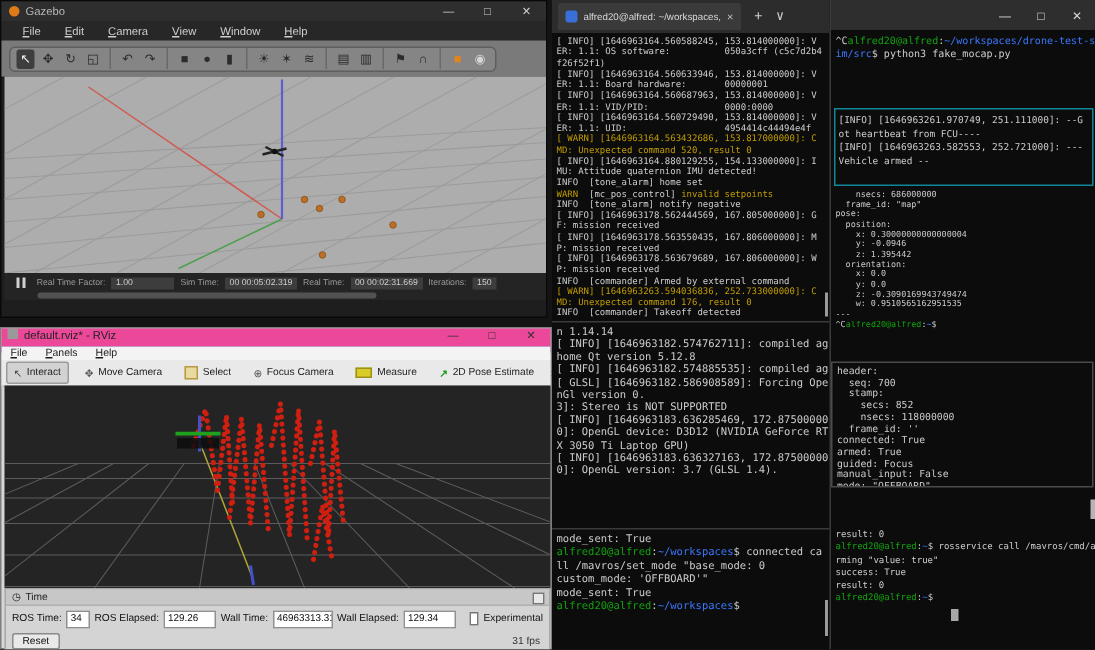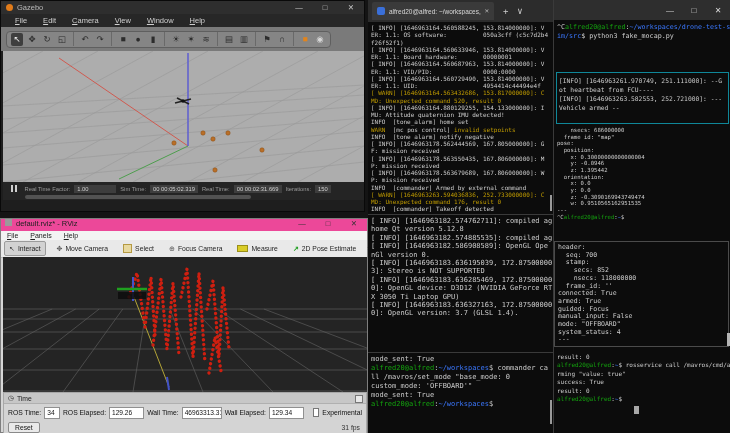--- a/index.html
+++ b/index.html
@@ -28,21 +28,21 @@
   #tm-p3{top:355px;height:78px;font-size:7px;line-height:9px;}
   
   #tr{left:553px;top:0;width:177px;height:433px;border-left:1px solid #3a3a3a;box-sizing:border-box;}
   .rtitle{position:absolute;left:0;top:0;right:0;height:20px;background:#2e2e2e;
           display:flex;justify-content:flex-end;align-items:center;gap:0;}
   .wc{width:24px;text-align:center;color:#d9d9d9;font-size:8px;font-family:"Liberation Sans",sans-serif;}
   #tr-p1{top:23px;font-size:6.7px;line-height:9px;height:48px;}
   #tr-box{position:absolute;left:2px;top:72px;width:167px;height:44px;border:1.5px solid #0f8799;
           padding:3px 2px;font-size:6.3px;line-height:9px;overflow:hidden;}
   #tr-pose{top:127px;font-size:5.6px;line-height:6.65px;height:95px;}
-  #tr-state{position:absolute;left:0;top:241px;width:175px;height:106px;border:1px solid #4b4b4b;
+  #tr-state{position:absolute;left:0;top:241px;width:175px;height:84px;border:1px solid #4b4b4b;
             box-sizing:border-box;padding:2px 0 0 3px;font-size:6.5px;line-height:7.7px;overflow:hidden;}
   #tr-shell{top:353px;font-size:6px;line-height:8.4px;height:80px;}
   .cursor{position:absolute;left:80px;top:53px;width:5px;height:8px;background:#a8a8a8;}
   
   #gz{left:0;top:0;width:365px;height:212px;background:#1e1e1e;border:1px solid #090909;box-sizing:border-box;}
   .gz-title{position:absolute;left:0;top:0;right:0;height:13px;background:#2e2e2e;display:flex;align-items:center;}
   .gz-logo{width:7px;height:7px;border-radius:50%;background:#e07b1a;margin:0 4px 0 5px;}
   .gz-title-text{font-size:7.5px;color:#b9b9b9;flex:1;}
   .gz-wc{width:26px;text-align:center;color:#c9c9c9;font-size:7.5px;}
   .gz-menu{position:absolute;left:0;top:13px;right:0;height:13px;background:#272727;display:flex;
@@ -335,37 +335,37 @@
         <div class="tline"><span class="c-w">[ INFO] [1646963178.563679689, 167.806000000]: W</span></div>
         <div class="tline"><span class="c-w">P: mission received</span></div>
         <div class="tline"><span class="c-w">INFO  [commander] Armed by external command</span></div>
         <div class="tline"><span class="c-y">[ WARN] [1646963263.594036836, 252.733000000]: C</span></div>
         <div class="tline"><span class="c-y">MD: Unexpected command 176, result 0</span></div>
         <div class="tline"><span class="c-w">INFO  [commander] Takeoff detected</span></div>
       </div>
     <span class="thumb" style="right:1px;top:195px;width:2px;height:16px"></span>
     <div class="pdiv" style="top:214px"></div>
     <div class="pane" id="tm-p2">
+        <div class="tline"><span class="c-w">n 1.14.14</span></div>
         <div class="tline"><span class="c-w">[ INFO] [1646963182.574762711]: compiled ag</span></div>
         <div class="tline"><span class="c-w">home Qt version 5.12.8</span></div>
         <div class="tline"><span class="c-w">[ INFO] [1646963182.574885535]: compiled ag</span></div>
-        <div class="tline"><span class="c-w">[ INFO] [1646963182.586908589]: OpenGL Ope</span></div>
+        <div class="tline"><span class="c-w">[ GLSL] [1646963182.586908589]: Forcing Ope</span></div>
         <div class="tline"><span class="c-w">nGl version 0.</span></div>
-        <div class="tline"><span class="c-w">[ INFO] [1646963183.636195039, 172.87500000</span></div>
         <div class="tline"><span class="c-w">3]: Stereo is NOT SUPPORTED</span></div>
         <div class="tline"><span class="c-w">[ INFO] [1646963183.636285469, 172.87500000</span></div>
         <div class="tline"><span class="c-w">0]: OpenGL device: D3D12 (NVIDIA GeForce RT</span></div>
         <div class="tline"><span class="c-w">X 3050 Ti Laptop GPU)</span></div>
         <div class="tline"><span class="c-w">[ INFO] [1646963183.636327163, 172.87500000</span></div>
         <div class="tline"><span class="c-w">0]: OpenGL version: 3.7 (GLSL 1.4).</span></div>
       </div>
     <div class="pdiv" style="top:352px"></div>
     <div class="pane" id="tm-p3">
         <div class="tline"><span class="c-w">mode_sent: True</span></div>
-        <div class="tline"><span class="c-g">alfred20@alfred</span><span class="c-w">:</span><span class="c-b">~/workspaces</span><span class="c-w">$ commander ca</span></div>
+        <div class="tline"><span class="c-g">alfred20@alfred</span><span class="c-w">:</span><span class="c-b">~/workspaces</span><span class="c-w">$ connected ca</span></div>
         <div class="tline"><span class="c-w">ll /mavros/set_mode "base_mode: 0</span></div>
         <div class="tline"><span class="c-w">custom_mode: 'OFFBOARD'"</span></div>
         <div class="tline"><span class="c-w">mode_sent: True</span></div>
         <div class="tline"><span class="c-g">alfred20@alfred</span><span class="c-w">:</span><span class="c-b">~/workspaces</span><span class="c-w">$</span></div>
       </div>
     <span class="thumb" style="right:1px;top:400px;width:2px;height:24px"></span>
   </div>
 
   <div class="abs term" id="tr">
     <div class="rtitle">

